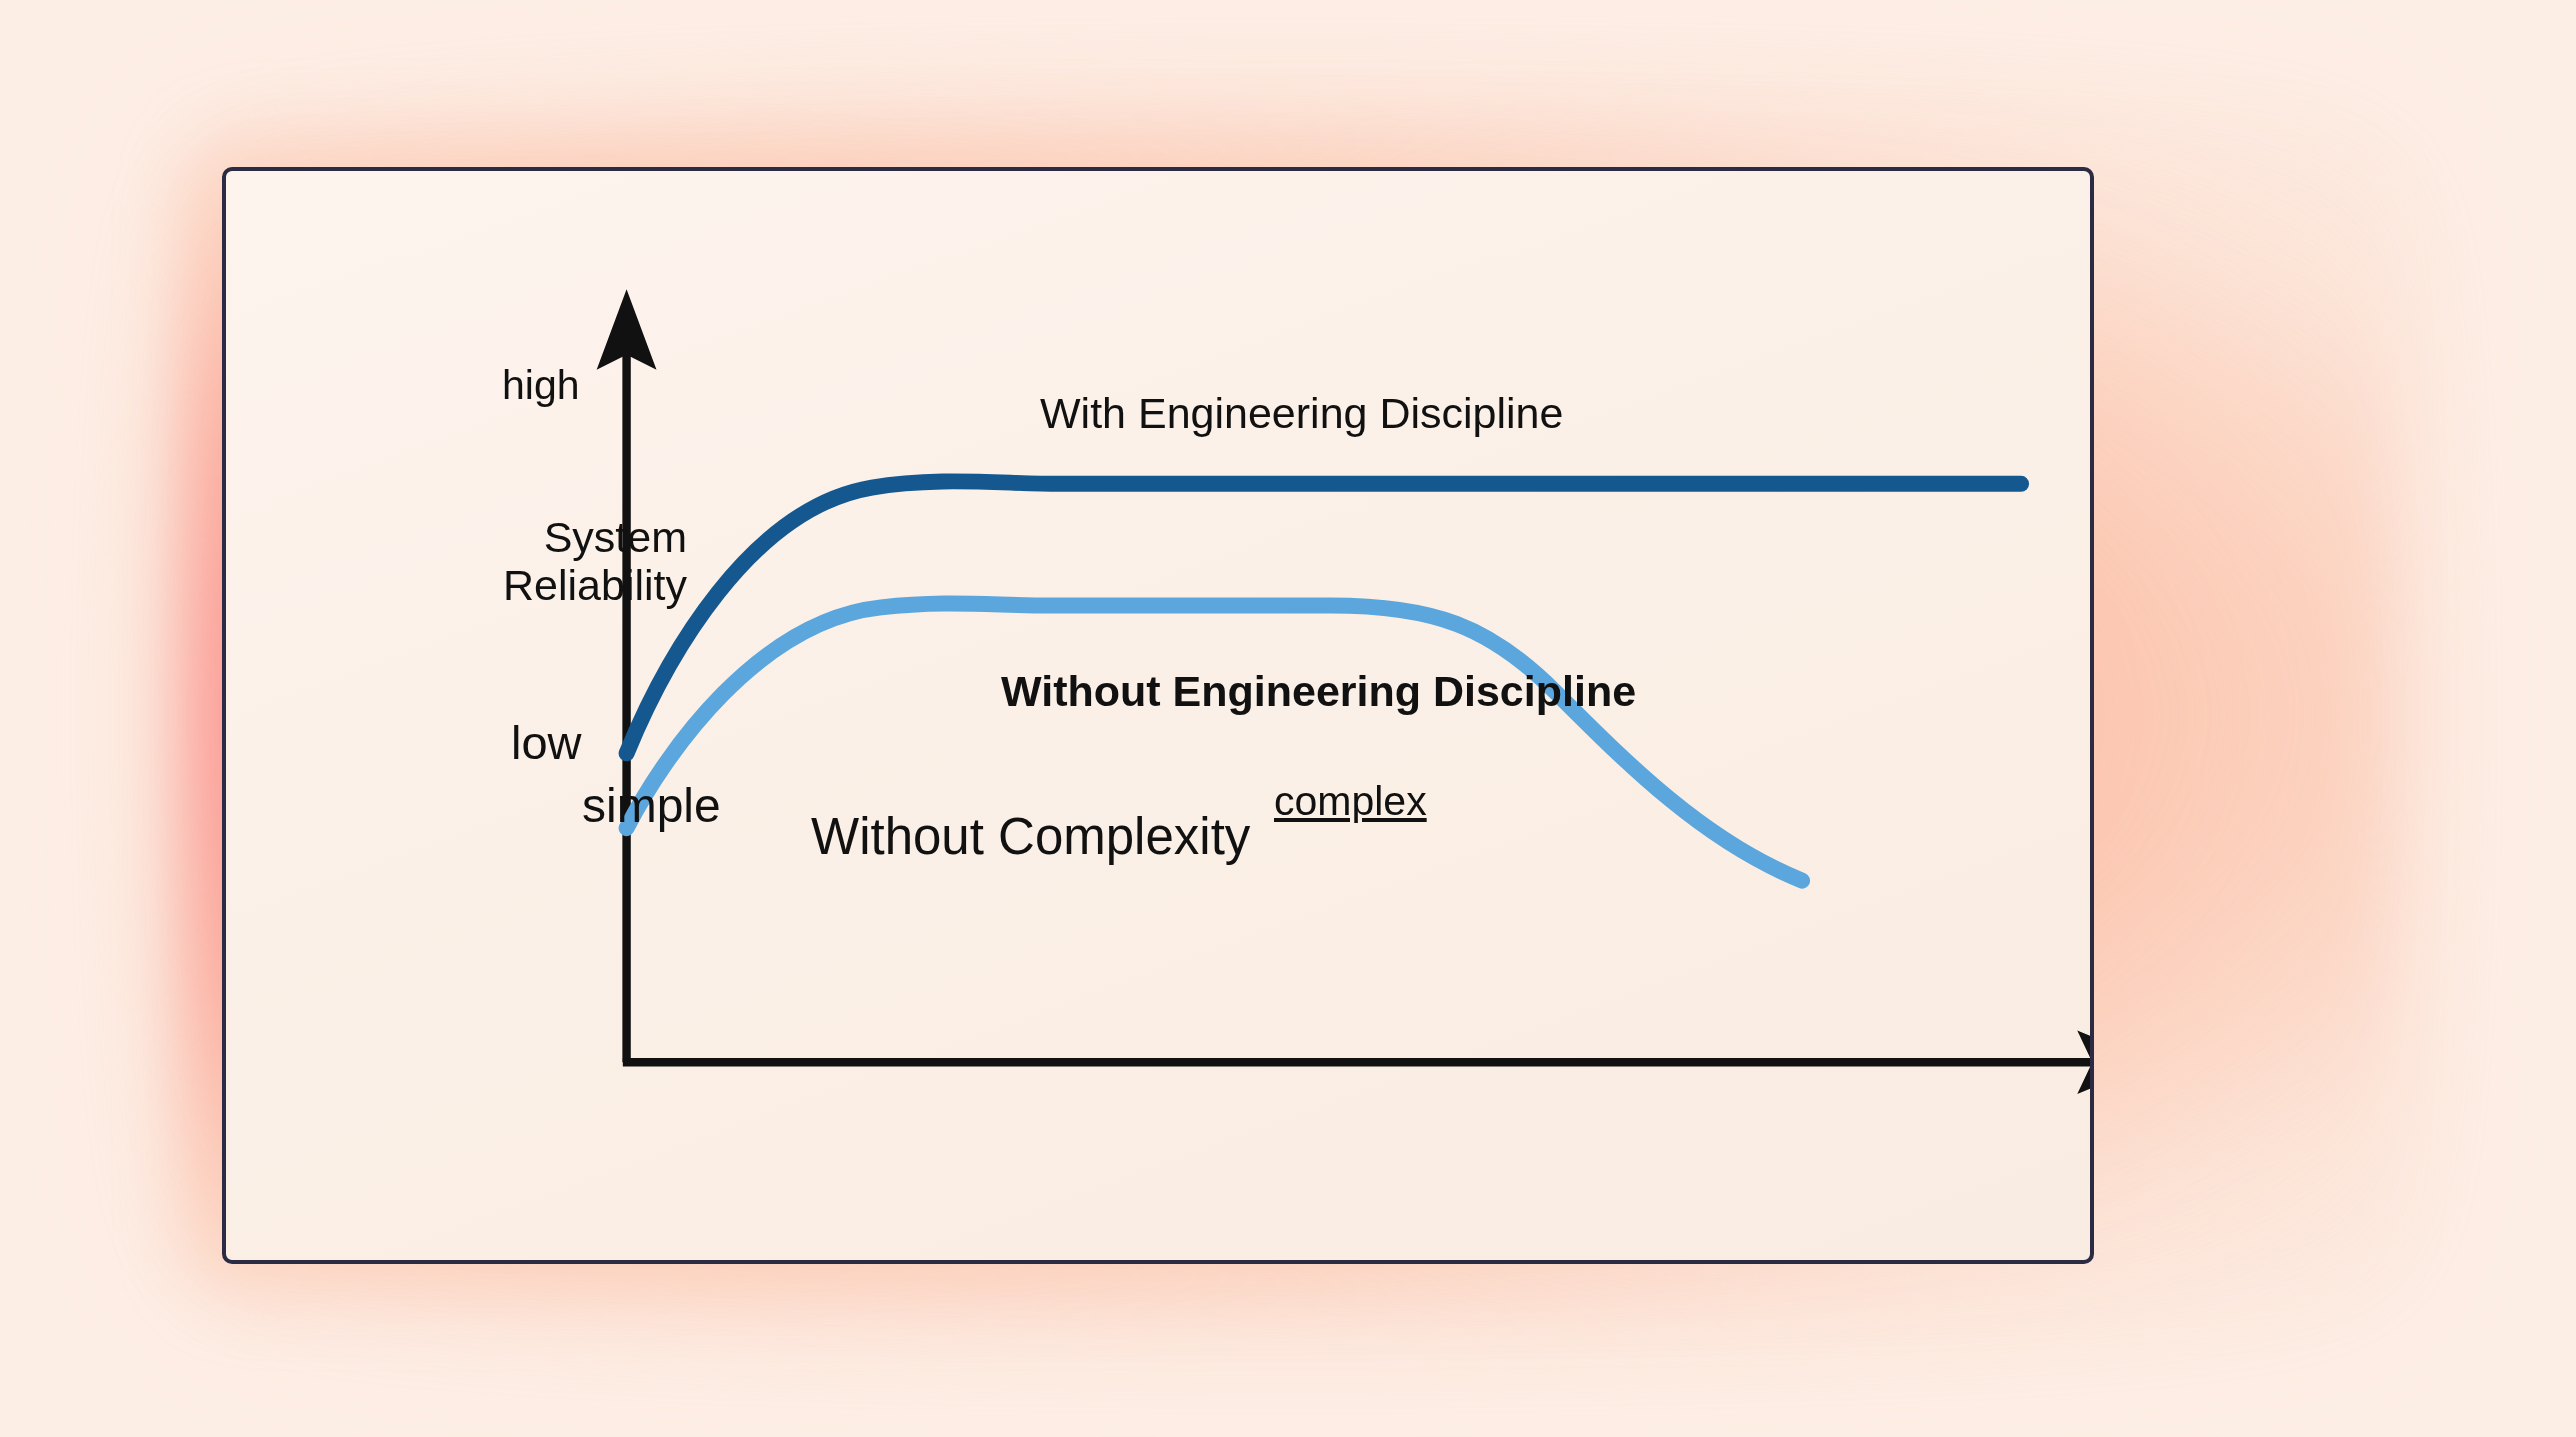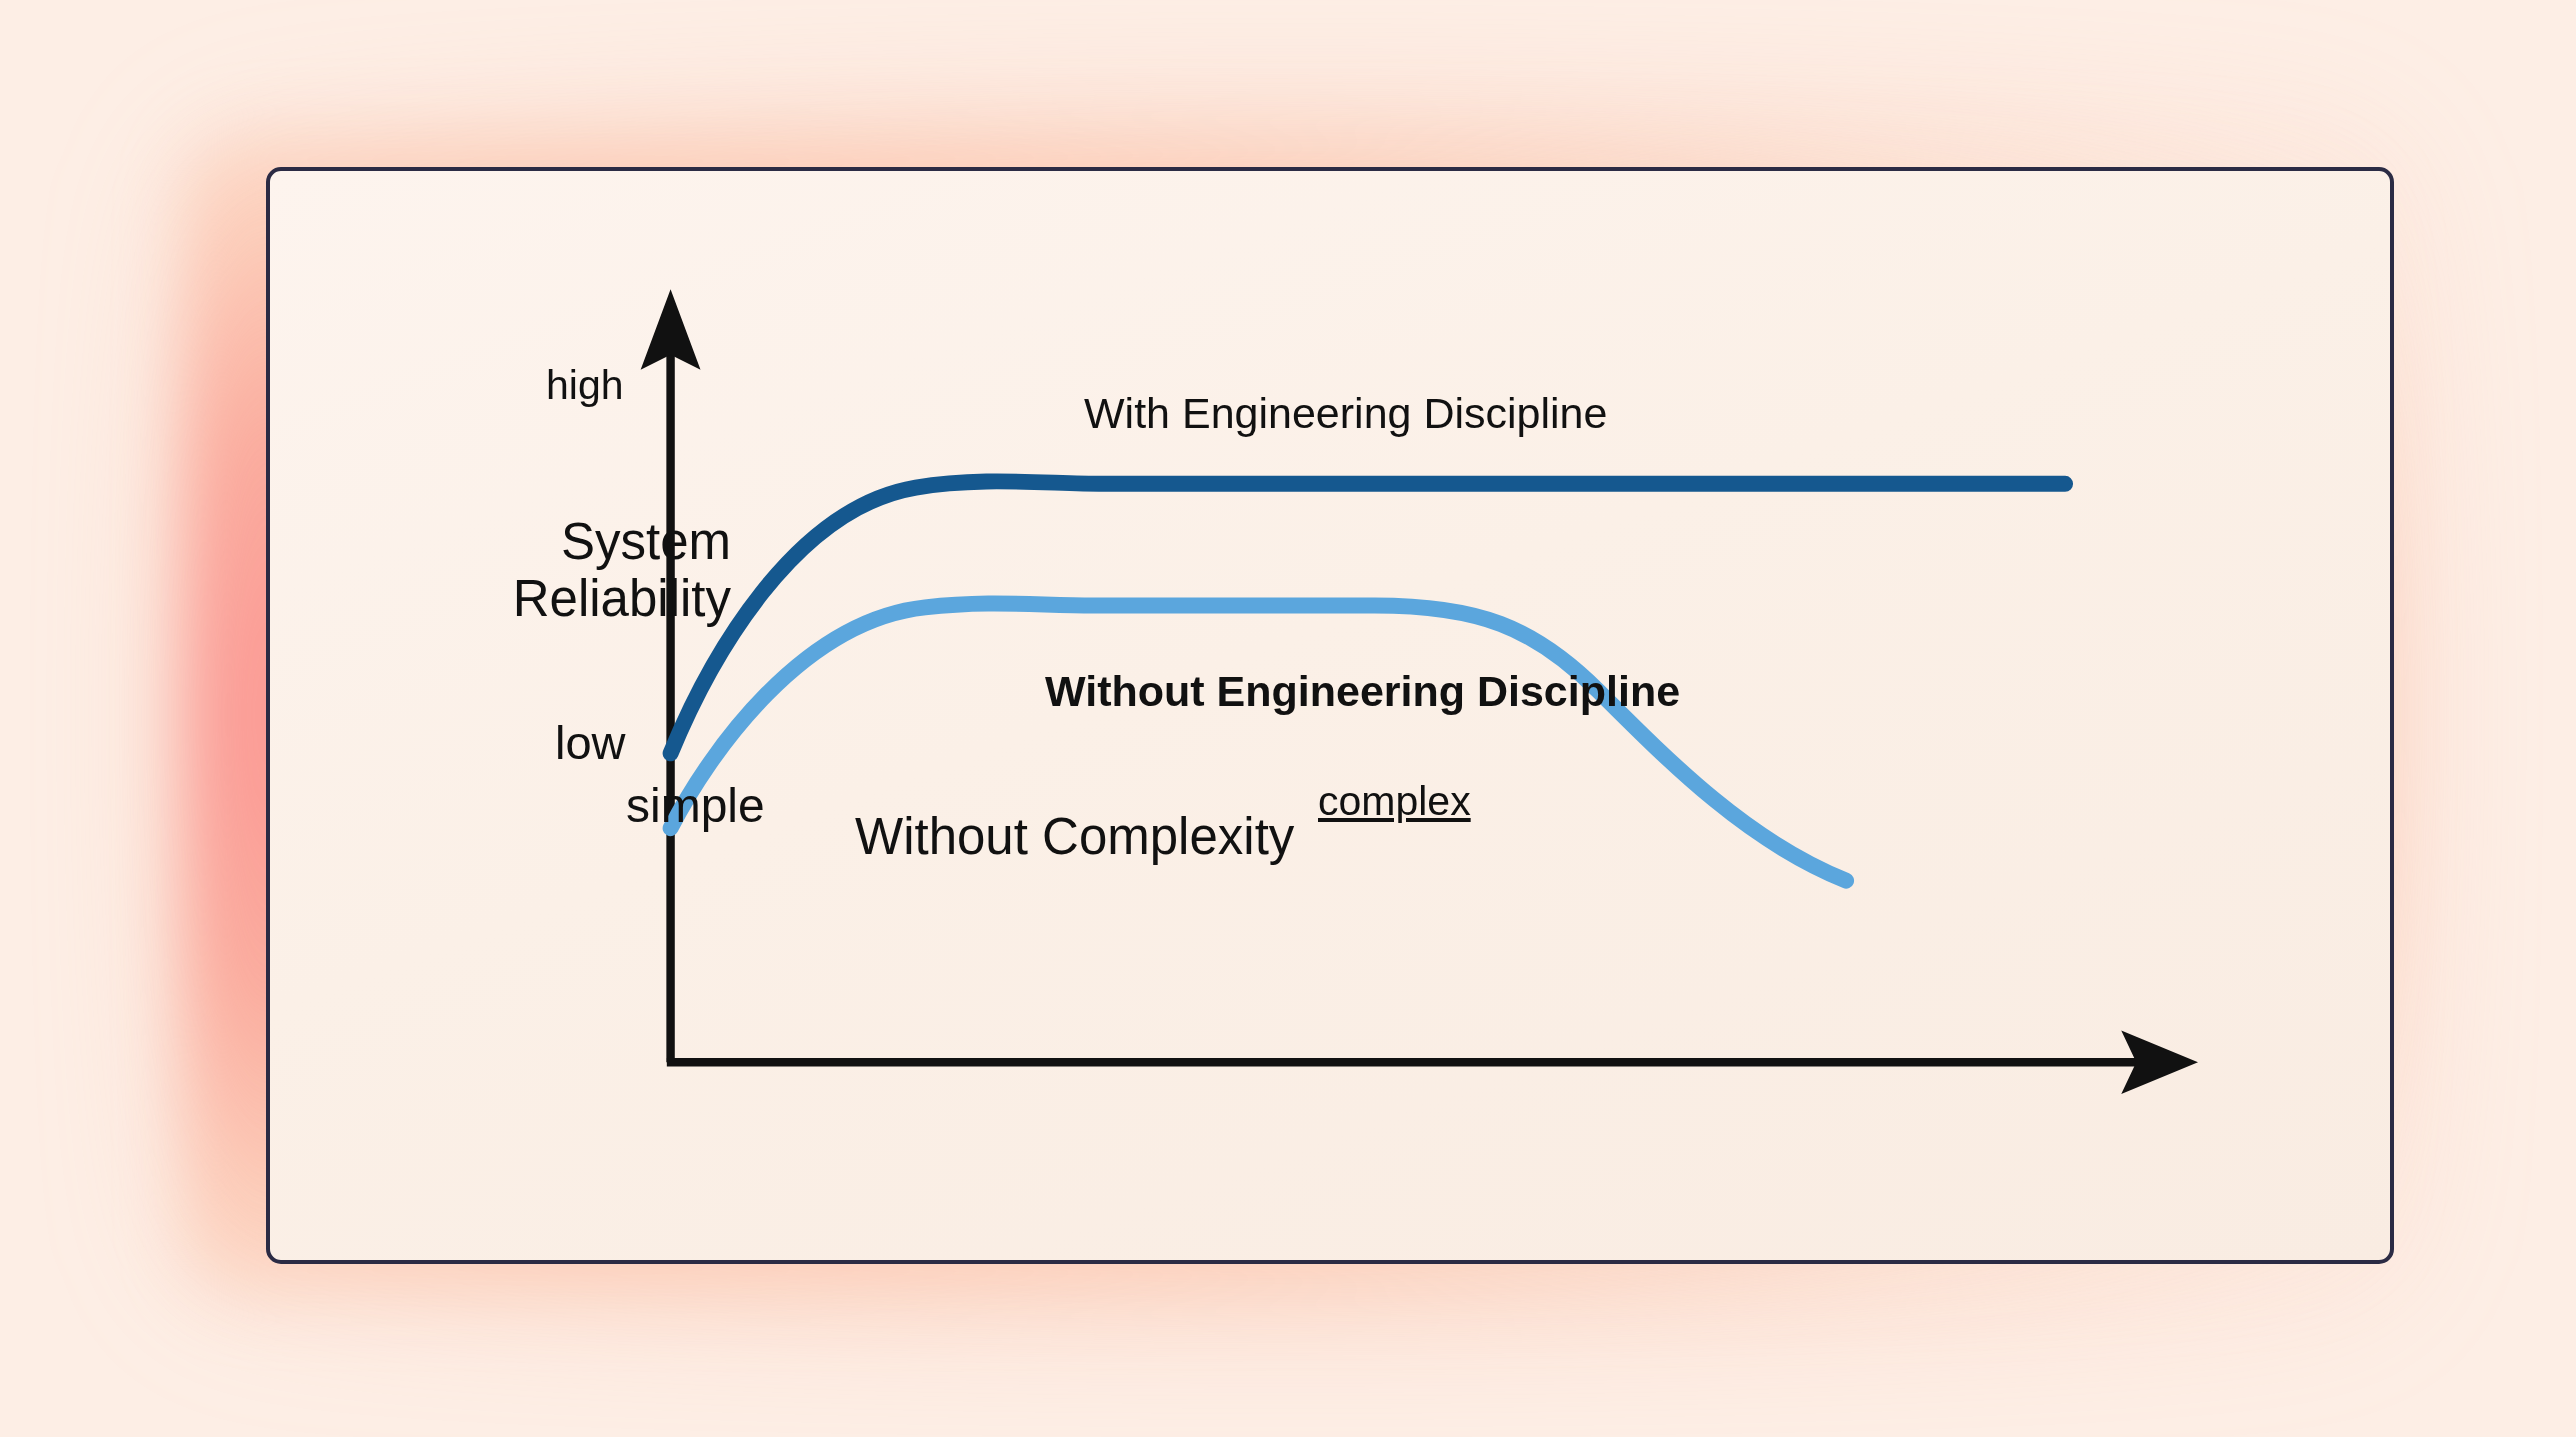--- a/index.html
+++ b/index.html
@@ -50,48 +50,47 @@
                 rgba(251,185,160,0.32) 55%,
                 rgba(253,238,229,0) 100%);
     filter: blur(52px);
   }
 
   
   #diagram-card {
     position: absolute;
     left: 222px;
     top: 167px;
-    width: 2128px;
+    width: 1872px;
     height: 1097px;
     box-sizing: border-box;
     border: 4.7px solid #2b2b44;
-    border-radius: 15px;
+    border-radius: 10px;
     background:
       linear-gradient(160deg, #fdf4ee 0%, #fbf0e7 45%, #f9ece2 100%);
     overflow: hidden;
-    margin-left: 44px;
   }
 
   #chart-svg {
     position: absolute;
     left: 0;
     top: 0;
     display: block;
   }
 
   
   .lbl {
     position: absolute;
     color: #111111;
     white-space: nowrap;
     line-height: 1.12;
   }
   #axis-label-high   { left: 276px; top:  192px; font-size: 41px; }
   #axis-label-low    { left: 285px; top:  546px; font-size: 47px; }
-  #axis-label-y-title{ left: 171px; top:  342px; font-size: 51px; text-align: right; width: 290px; }
+  #axis-label-y-title{ left: 171px; top:  342px; font-size: 43px; text-align: right; width: 290px; }
   #axis-label-simple { left: 356px; top:  608px; font-size: 48px; }
   #axis-label-complex{ left: 1048px; top: 608px; font-size: 41px; text-decoration: underline; }
   #axis-label-x-title{ left: 585px; top:  637px; font-size: 51px; }
   #series-label-with    { left: 814px; top: 218px; font-size: 43px; }
   #series-label-without { left: 775px; top: 496px; font-size: 43px; font-weight: bold; }
 </style>
 </head>
 <body style="background-color: rgb(253, 238, 229);">
 
 <div id="glow-layer">

